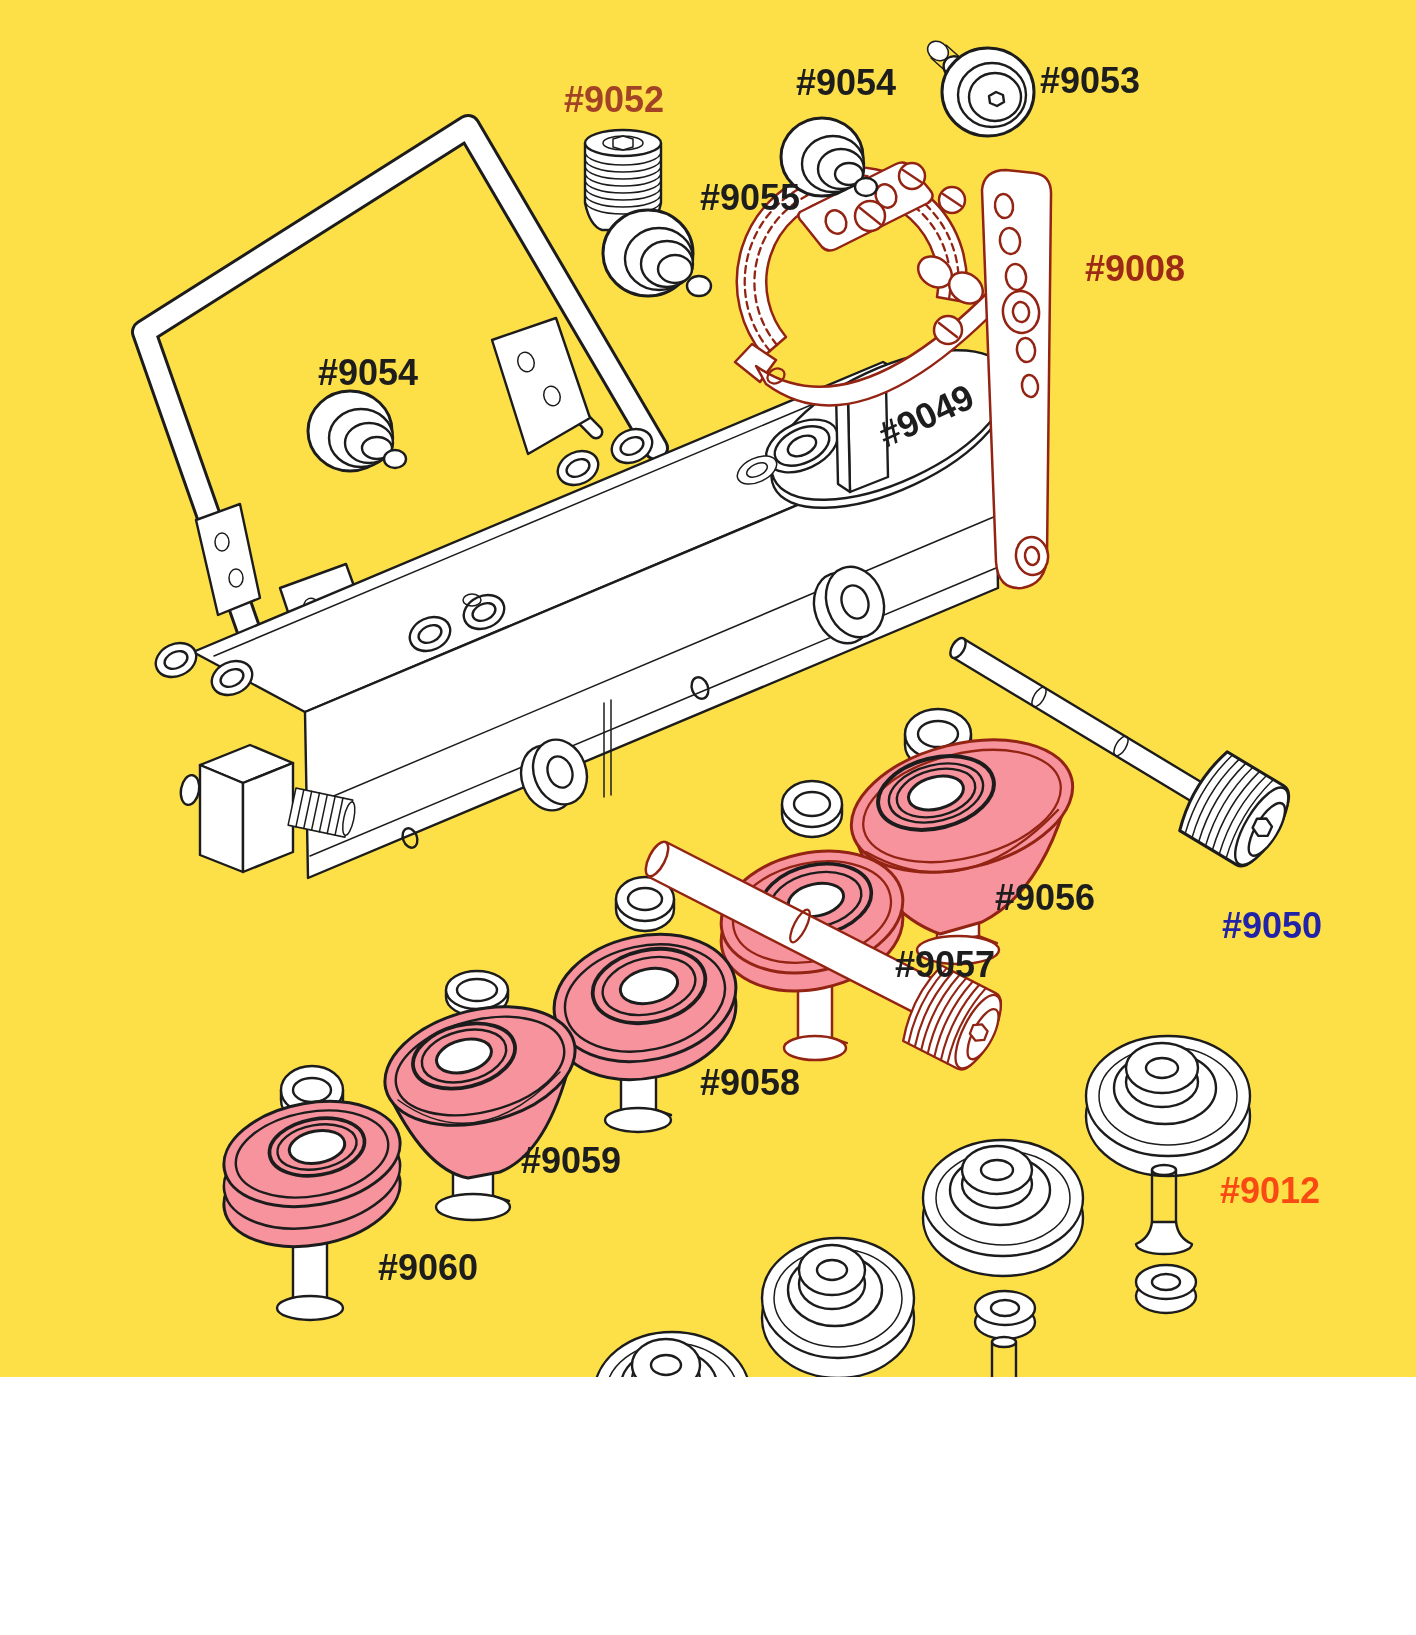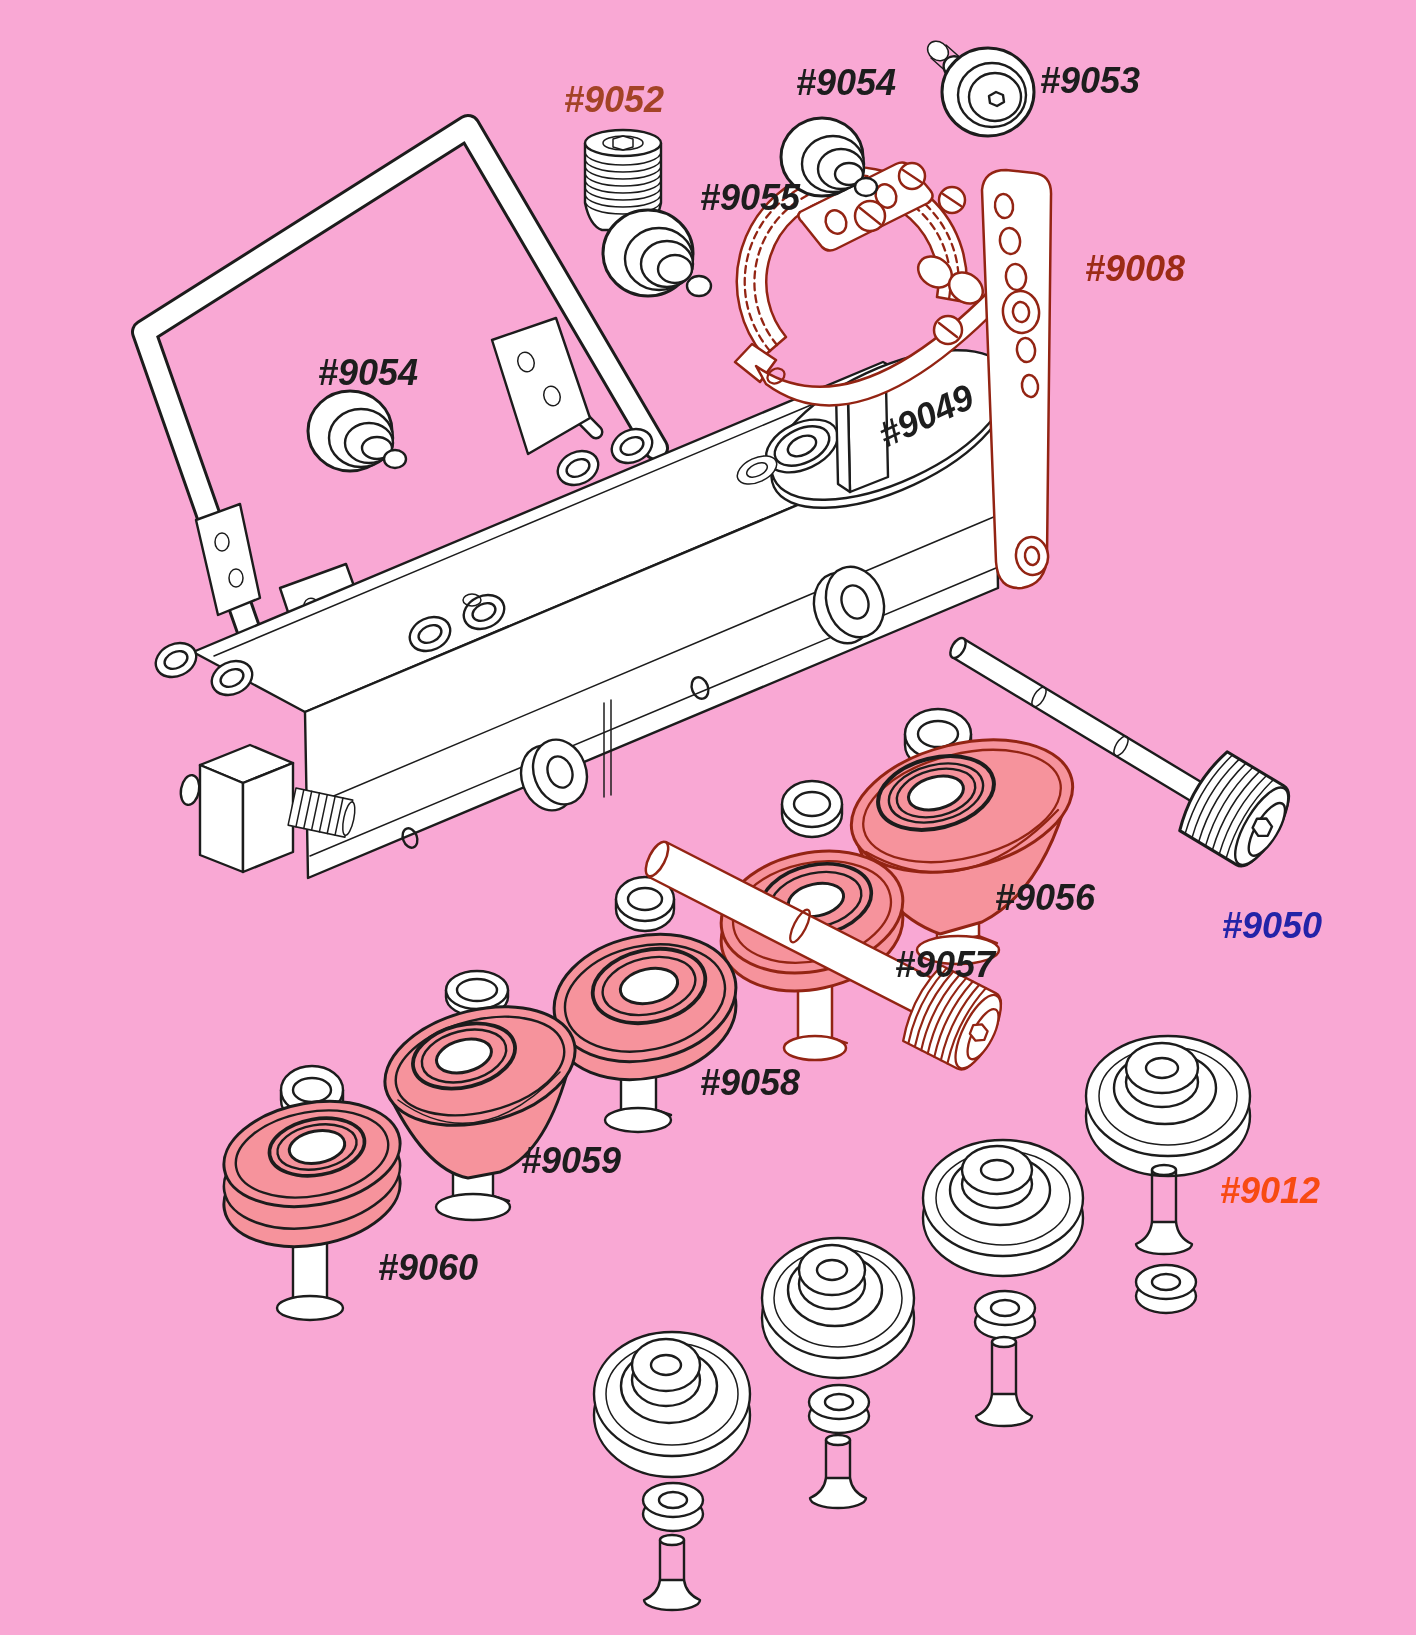--- a/index.html
+++ b/index.html
@@ -1,16 +1,16 @@
 <!DOCTYPE html>
 <html><head>
 <meta charset="utf-8">
 <style>
   html,body{margin:0;padding:0;background:#ffffff;}
-  .stage{position:relative;width:1416px;height:1635px;background:#f9a8d4;overflow:hidden;font-style:italic;}
+  .stage{position:relative;width:1416px;height:1377px;background:#fde047;overflow:hidden;}
   svg{display:block;}
   .k{stroke:#1c1c1c;fill:none;stroke-width:2.4;stroke-linecap:round;stroke-linejoin:round;}
   .kf{stroke:#1c1c1c;fill:#ffffff;stroke-width:2.4;stroke-linejoin:round;}
   .kf3{stroke:#1c1c1c;fill:#ffffff;stroke-width:3;stroke-linejoin:round;}
   .t{stroke-width:1.5;}
   .r{stroke:#932413;fill:none;stroke-width:2.3;stroke-linecap:round;}
   .rf{stroke:#932413;fill:#ffffff;stroke-width:2.5;stroke-linejoin:round;}
   .pk{stroke:#1c1c1c;fill:#f6939c;stroke-width:3;stroke-linejoin:round;}
   .pkr{stroke:#932413;fill:#f6939c;stroke-width:3;stroke-linejoin:round;}
   .wr{stroke:#932413;fill:#ffffff;stroke-width:2.5;stroke-linejoin:round;}

